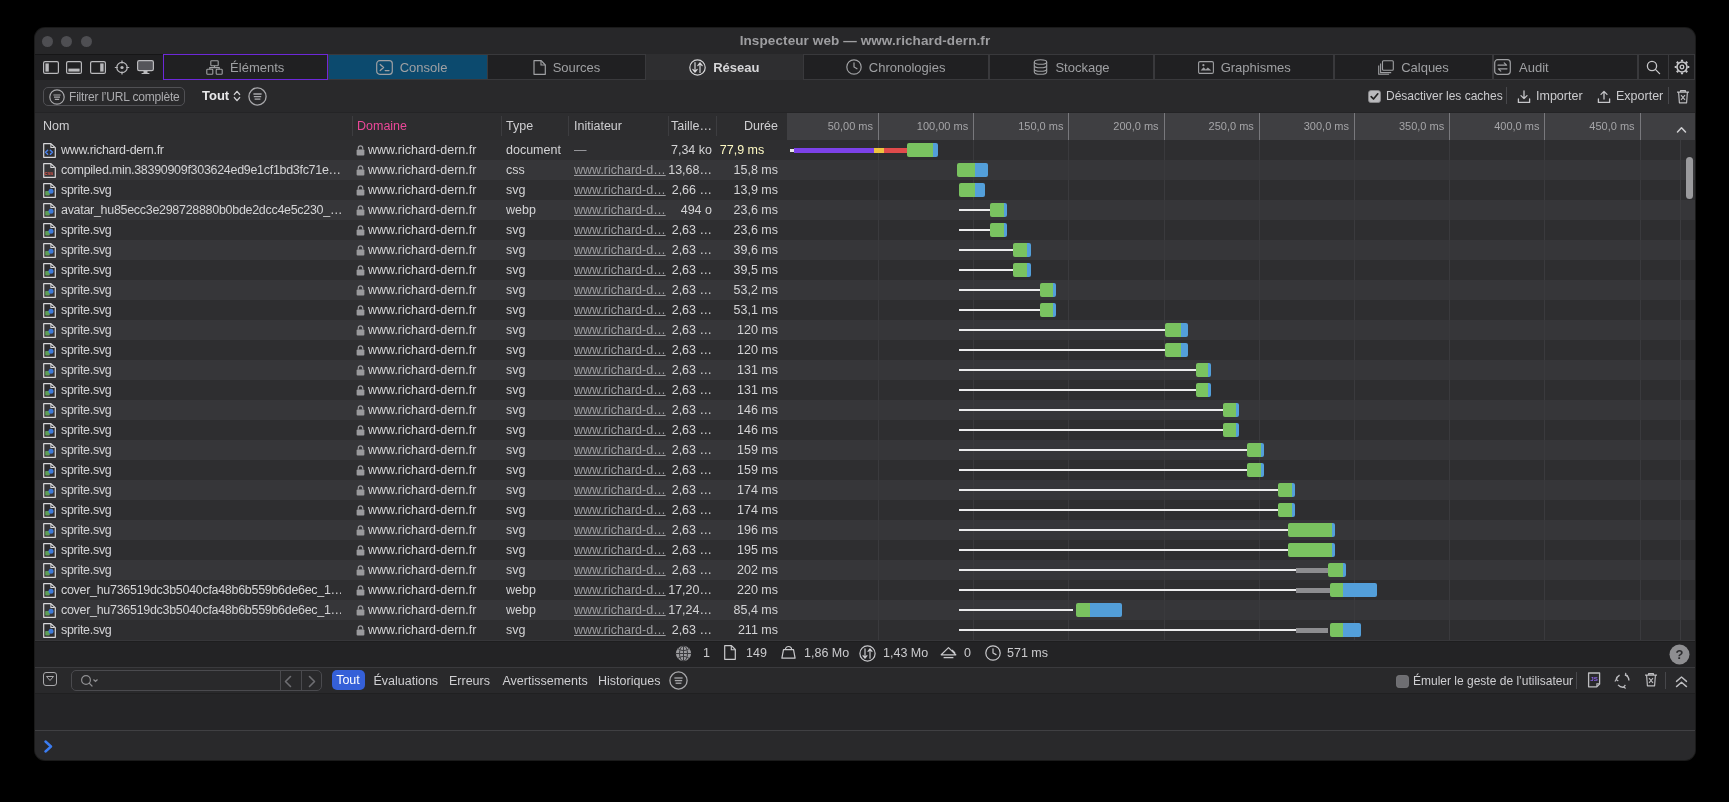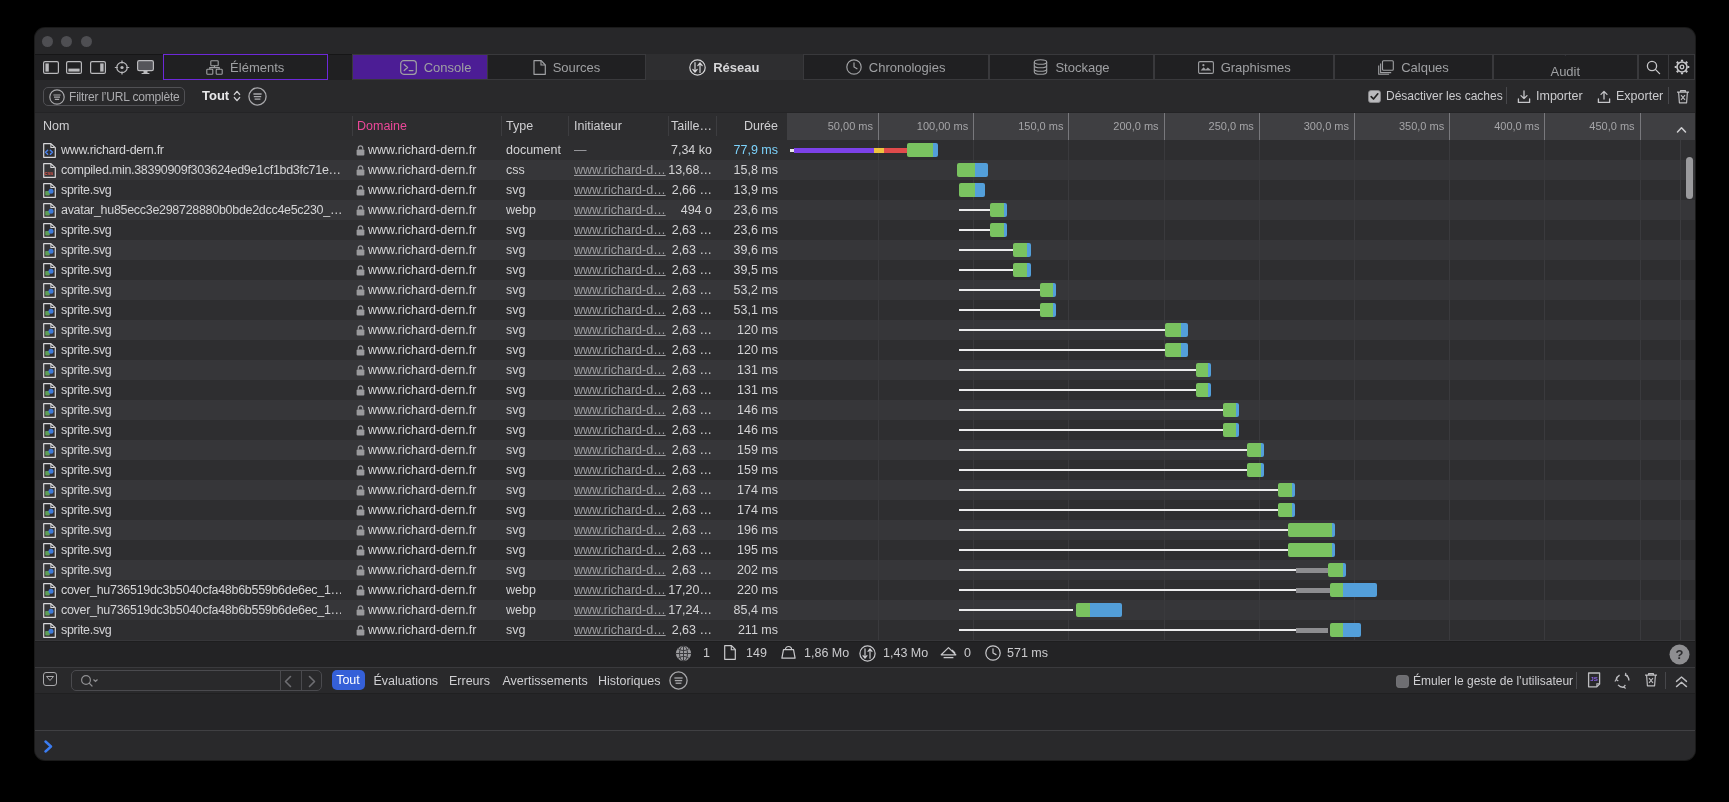--- a/index.html
+++ b/index.html
@@ -7,20 +7,21 @@
   background:#29292b; border-radius:10px; overflow:hidden;
   box-shadow:0 0 0 1px #1a1a1a, 0 8px 30px rgba(0,0,0,.7); }
 .row-ic { position:absolute; left:8px; top:2.5px; }
 .lock { position:absolute; left:321px; top:4.5px; }
 </style></head><body>
 <div class="win">
     <div style="position:absolute;left:0;top:0;width:100%;height:26px;background:#272729;"></div>
     <div style="position:absolute;left:6.5px;top:7.5px;width:11px;height:11px;border-radius:50%;background:#4e4e52;"></div>
     <div style="position:absolute;left:26.0px;top:7.5px;width:11px;height:11px;border-radius:50%;background:#4e4e52;"></div>
     <div style="position:absolute;left:45.5px;top:7.5px;width:11px;height:11px;border-radius:50%;background:#4e4e52;"></div>
+    <div style="position:absolute;left:0;top:5px;width:100%;height:16px;text-align:center;font-size:13.5px;font-weight:bold;color:#9e9ea1;letter-spacing:0.1px;">Inspecteur web — www.richard-dern.fr</div>
     <div style="position:absolute;left:0;top:26px;width:100%;height:26px;background:#202022;border-top:1px solid #161617;"></div>
     <div style="position:absolute;left:7.5px;top:32px;"><svg width="16" height="13" viewBox="0 0 16 13" style="">
         <rect x="0.6" y="0.6" width="14.8" height="11.8" rx="1.5" fill="none" stroke="#b9b9bc" stroke-width="1.2"></rect>
         <rect x="2.4" y="2.4" width="3.4" height="8.2" fill="#b9b9bc"></rect>
       </svg></div>
     <div style="position:absolute;left:30.5px;top:32px;"><svg width="16" height="13" viewBox="0 0 16 13" style="">
         <rect x="0.6" y="0.6" width="14.8" height="11.8" rx="1.5" fill="none" stroke="#b9b9bc" stroke-width="1.2"></rect>
         <rect x="2.4" y="7.6" width="11.2" height="3" fill="#b9b9bc"></rect>
       </svg></div>
     <div style="position:absolute;left:54.5px;top:32px;"><svg width="16" height="13" viewBox="0 0 16 13" style="">
@@ -44,21 +45,21 @@
       <div style="display:flex;align-items:center;justify-content:center;height:100%;gap:7px;font-size:13px;font-weight:normal;color:#9fa0a3;">
         <svg width="17" height="15" viewBox="0 0 17 15" style="">
           <rect x="4.8" y="0.8" width="7.4" height="5" rx="0.8" fill="none" stroke="#9fa0a3" stroke-width="1.1"></rect>
           <rect x="0.8" y="9.2" width="6" height="5" rx="0.8" fill="none" stroke="#9fa0a3" stroke-width="1.1"></rect>
           <rect x="10.2" y="9.2" width="6" height="5" rx="0.8" fill="none" stroke="#9fa0a3" stroke-width="1.1"></rect>
           <path d="M8.5 5.8 v1.8 M3.8 9.2 V7.6 h9.4 v1.6" fill="none" stroke="#9fa0a3" stroke-width="1.1"></path>
         </svg>
         <span>Éléments</span>
       </div>
     </div>
-    <div style="position:absolute;left:292.6px;top:26px;width:168px;height:26px;background:#4c1d95;border:1px solid #39393c;margin-left:24px;">
+    <div style="position:absolute;left:292.6px;top:26px;width:168px;height:26px;background:#0c4a6e;border:1px solid #39393c;">
       <div style="display:flex;align-items:center;justify-content:center;height:100%;gap:7px;font-size:13px;font-weight:normal;color:#9fa0a3;">
         <svg width="17" height="15" viewBox="0 0 17 15" style="">
           <rect x="0.7" y="0.7" width="15.6" height="13.6" rx="3" fill="none" stroke="#9fa0a3" stroke-width="1.2"></rect>
           <path d="M4.2 4.5 L7.6 7.5 L4.2 10.5" fill="none" stroke="#9fa0a3" stroke-width="1.3" stroke-linecap="round" stroke-linejoin="round"></path>
           <line x1="9.2" y1="10.6" x2="13" y2="10.6" stroke="#9fa0a3" stroke-width="1.3" stroke-linecap="round"></line>
         </svg>
         <span>Console</span>
       </div>
     </div>
     <div style="position:absolute;left:452px;top:26px;width:159px;height:26px;background:#202022;border:1px solid #39393c;">
@@ -114,21 +115,21 @@
       <div style="display:flex;align-items:center;justify-content:center;height:100%;gap:7px;font-size:13px;font-weight:normal;color:#9fa0a3;">
         <svg width="16" height="15" viewBox="0 0 16 15" style="">
           <rect x="4.5" y="0.7" width="10.8" height="9.6" rx="1" fill="none" stroke="#9fa0a3" stroke-width="1.1"></rect>
           <path d="M2.6 3.4 v9.2 h10.6" fill="none" stroke="#9fa0a3" stroke-width="1.1"></path>
           <path d="M0.7 5.4 v8.9 h10.4" fill="none" stroke="#9fa0a3" stroke-width="1.1"></path>
         </svg>
         <span>Calques</span>
       </div>
     </div>
     <div style="position:absolute;left:1458px;top:26px;width:144.5999999999999px;height:26px;background:#202022;border:1px solid #39393c;">
-      <div style="display:flex;align-items:center;justify-content:flex-start;height:100%;gap:8px;font-size:13px;font-weight:normal;color:#9fa0a3;flex-direction:column;">
+      <div style="display:flex;align-items:center;justify-content:flex-start;height:100%;gap:8px;font-size:13px;font-weight:normal;color:#9fa0a3;">
         <svg width="17" height="16" viewBox="0 0 17 16" style="">
           <rect x="0.7" y="0.7" width="15.6" height="14.6" rx="3" fill="none" stroke="#9fa0a3" stroke-width="1.2"></rect>
           <path d="M4 6.2 h8.6 M12.6 6.2 l-2.4-2.4 M4.4 9.8 h8.6 M4.4 9.8 l2.4 2.4" fill="none" stroke="#9fa0a3" stroke-width="1.2" stroke-linecap="round" stroke-linejoin="round"></path>
         </svg>
         <span>Audit</span>
       </div>
     </div>
     <div style="position:absolute;left:1602.6px;top:26px;width:31.7px;height:26px;border:1px solid #39393c;display:flex;align-items:center;justify-content:center;">
       <svg width="15" height="15" viewBox="0 0 15 15" style="">
         <circle cx="6" cy="6" r="4.6" fill="none" stroke="#c6c6c9" stroke-width="1.3"></circle>
@@ -242,21 +243,21 @@
         </svg></div>
       <div style="position:absolute;left:26px;top:3px;width:280px;color:#d4d4d6;white-space:nowrap;overflow:hidden;letter-spacing:-0.3px;">www.richard-dern.fr</div>
       <div class="lock"><svg width="9" height="11" viewBox="0 0 9 11" style="">
           <rect x="0.6" y="4.4" width="7.8" height="6" rx="1" fill="#9a9a9d"></rect>
           <path d="M2.3 4.4 V3 a2.2 2.2 0 0 1 4.4 0 v1.4" fill="none" stroke="#9a9a9d" stroke-width="1.2"></path>
         </svg></div>
       <div style="position:absolute;left:333px;top:3px;color:#d4d4d6;">www.richard-dern.fr</div>
       <div style="position:absolute;left:471px;top:3px;color:#d4d4d6;">document</div>
       <div style="position:absolute;left:539px;top:3px;"><span style="color:#a5a5a8;">—</span></div>
       <div style="position:absolute;left:605px;top:3px;width:72px;text-align:right;color:#d4d4d6;">7,34 ko</div>
-      <div style="position:absolute;left:671px;top:3px;width:72px;text-align:right;color:#7dd3fc;">77,9 ms</div>
+      <div style="position:absolute;left:671px;top:3px;width:72px;text-align:center;color:#fef9c3;">77,9 ms</div>
       <div style="position:absolute;left:755px;top:8.5px;width:4px;height:3px;background:#e8e8ea;"></div>
       <div style="position:absolute;left:759px;top:7.5px;width:80px;height:5px;background:#7d42e9;"></div>
       <div style="position:absolute;left:839px;top:7.5px;width:10px;height:5px;background:#eec23f;"></div>
       <div style="position:absolute;left:849px;top:7.5px;width:23px;height:5px;background:#e04b4b;"></div>
       <div style="position:absolute;left:872px;top:3px;width:26px;height:14px;background:#7ac360;border-radius:2px 0 0 2px;"></div>
       <div style="position:absolute;left:898px;top:3px;width:4.5px;height:14px;background:#539fda;border-radius:0 2px 2px 0;"></div>
     </div>
     <div style="position:absolute;left:0;top:132px;width:100%;height:20px;background:#363639;font-size:12.5px;">
       <div style="position:absolute;left:843.0px;top:0;width:1px;height:20px;background:#3a3a3d;"></div>
       <div style="position:absolute;left:938.2px;top:0;width:1px;height:20px;background:#3a3a3d;"></div>

